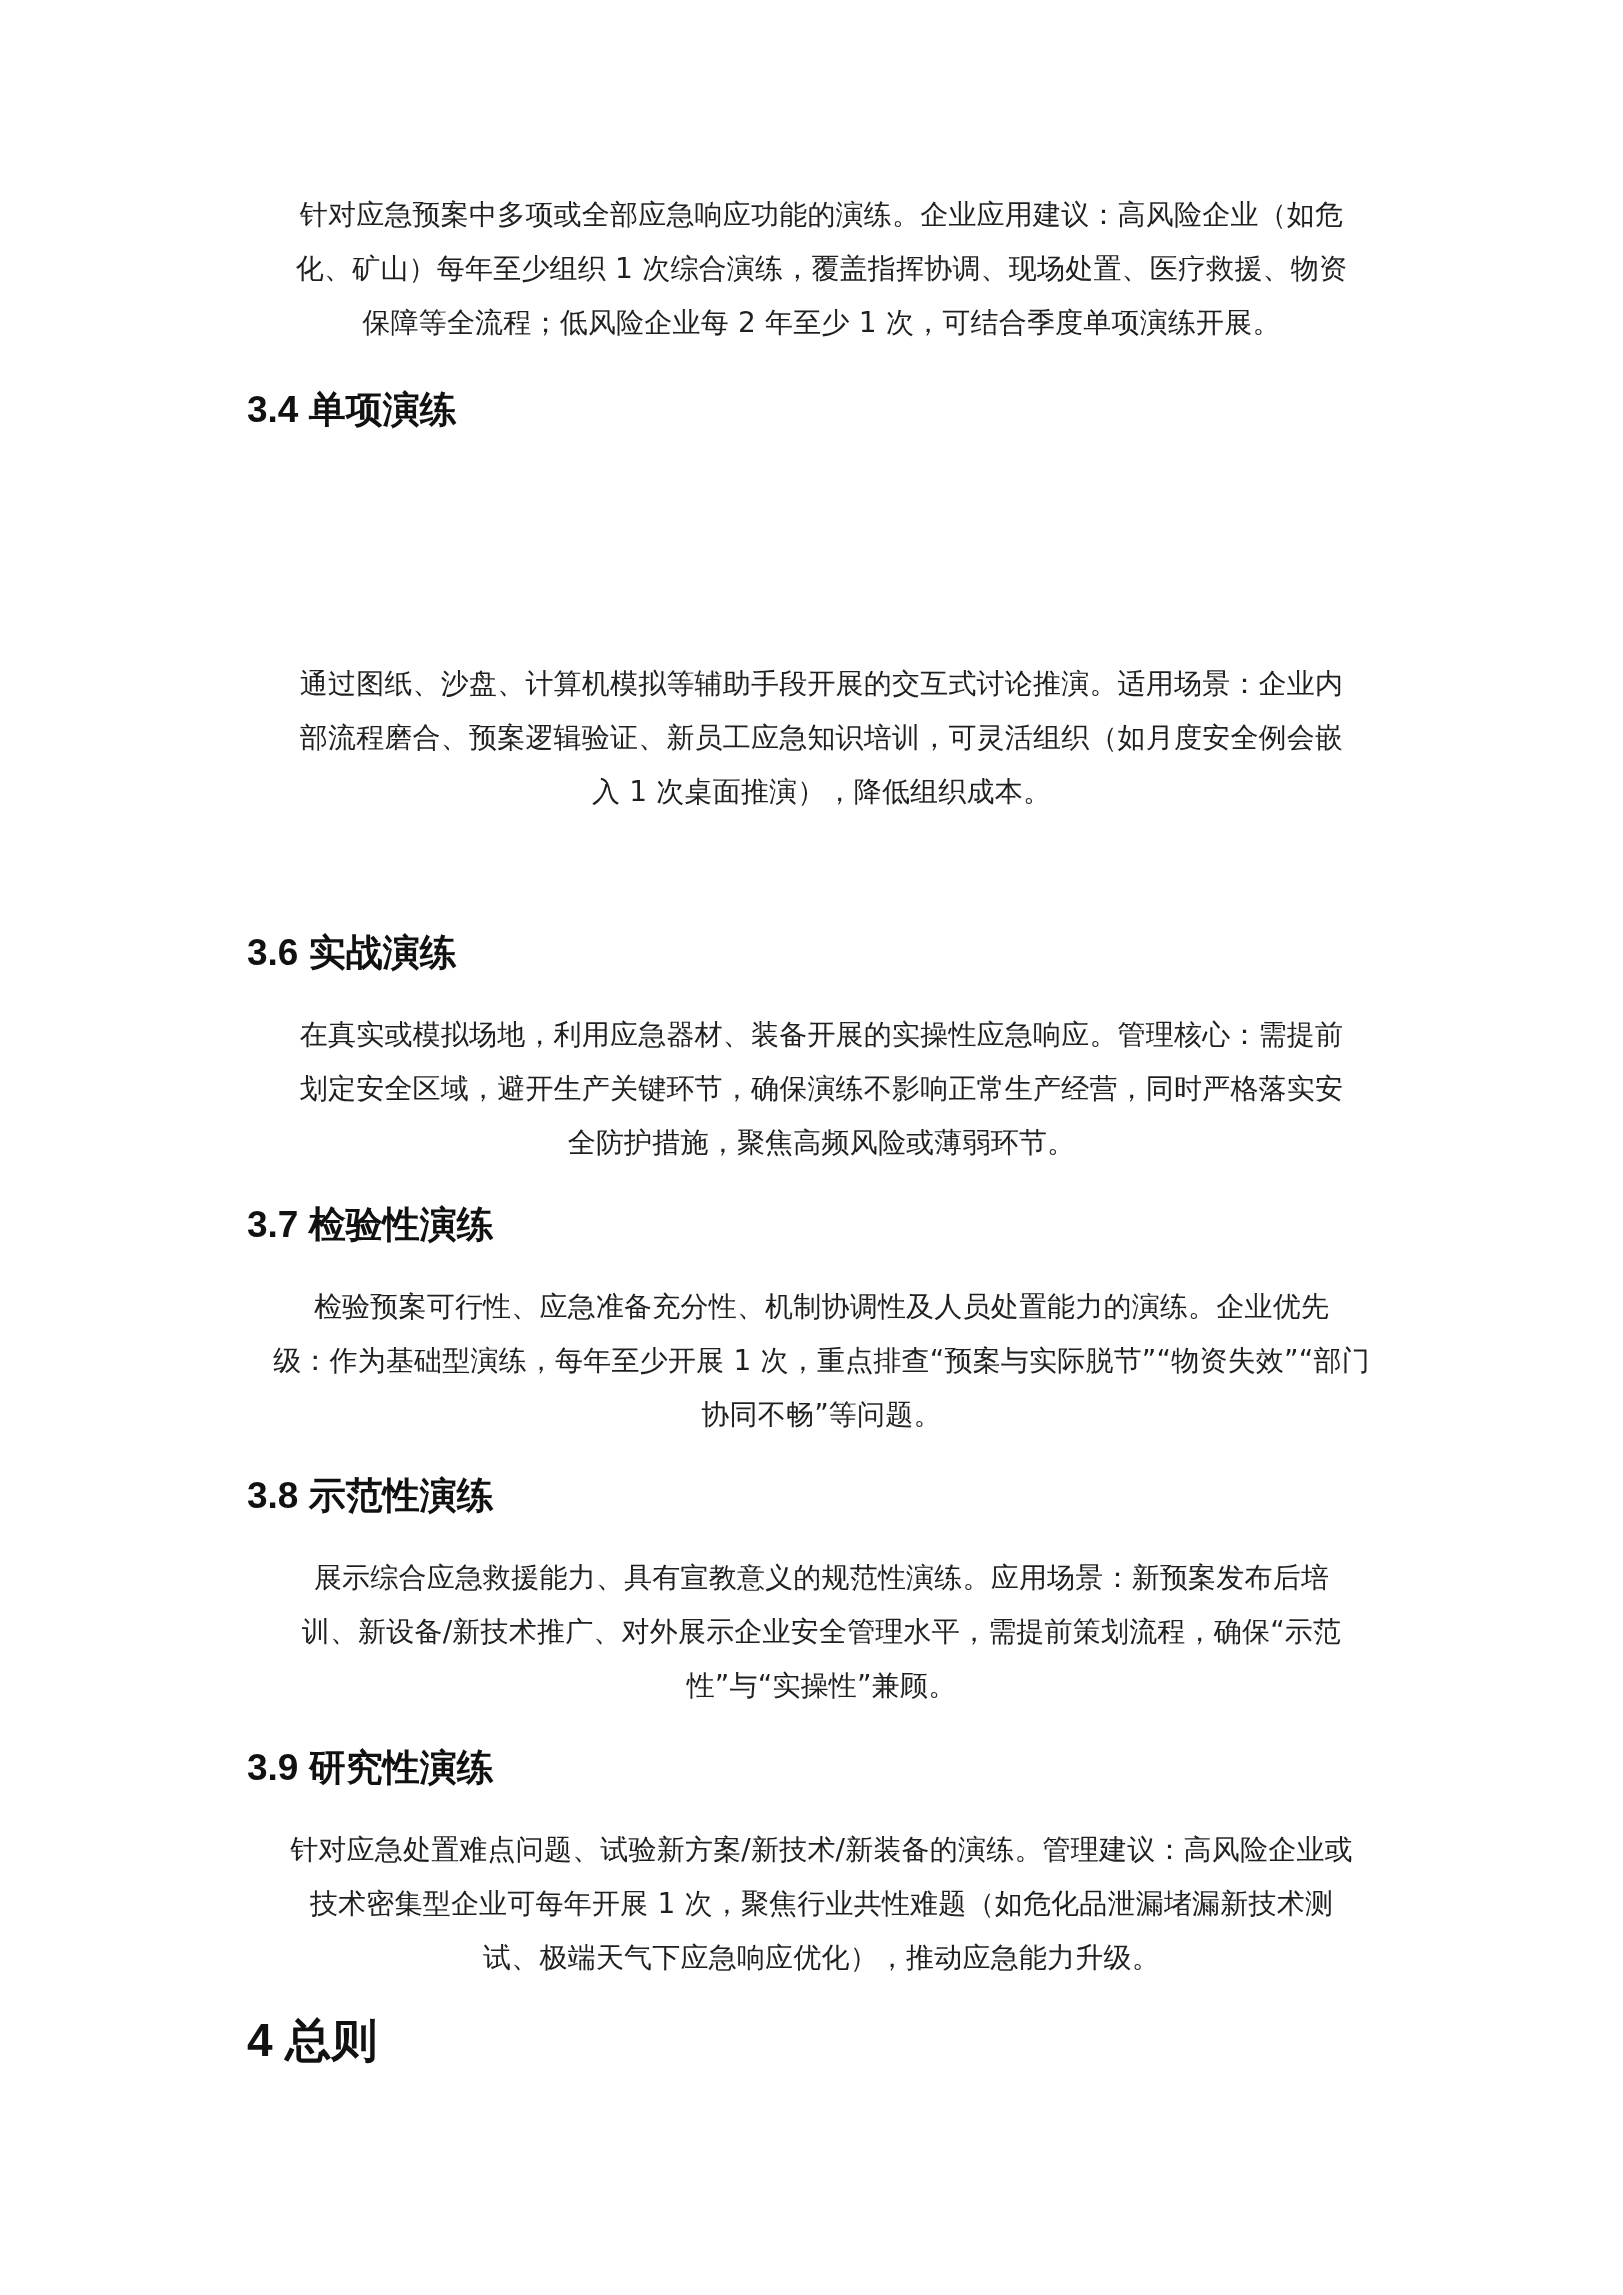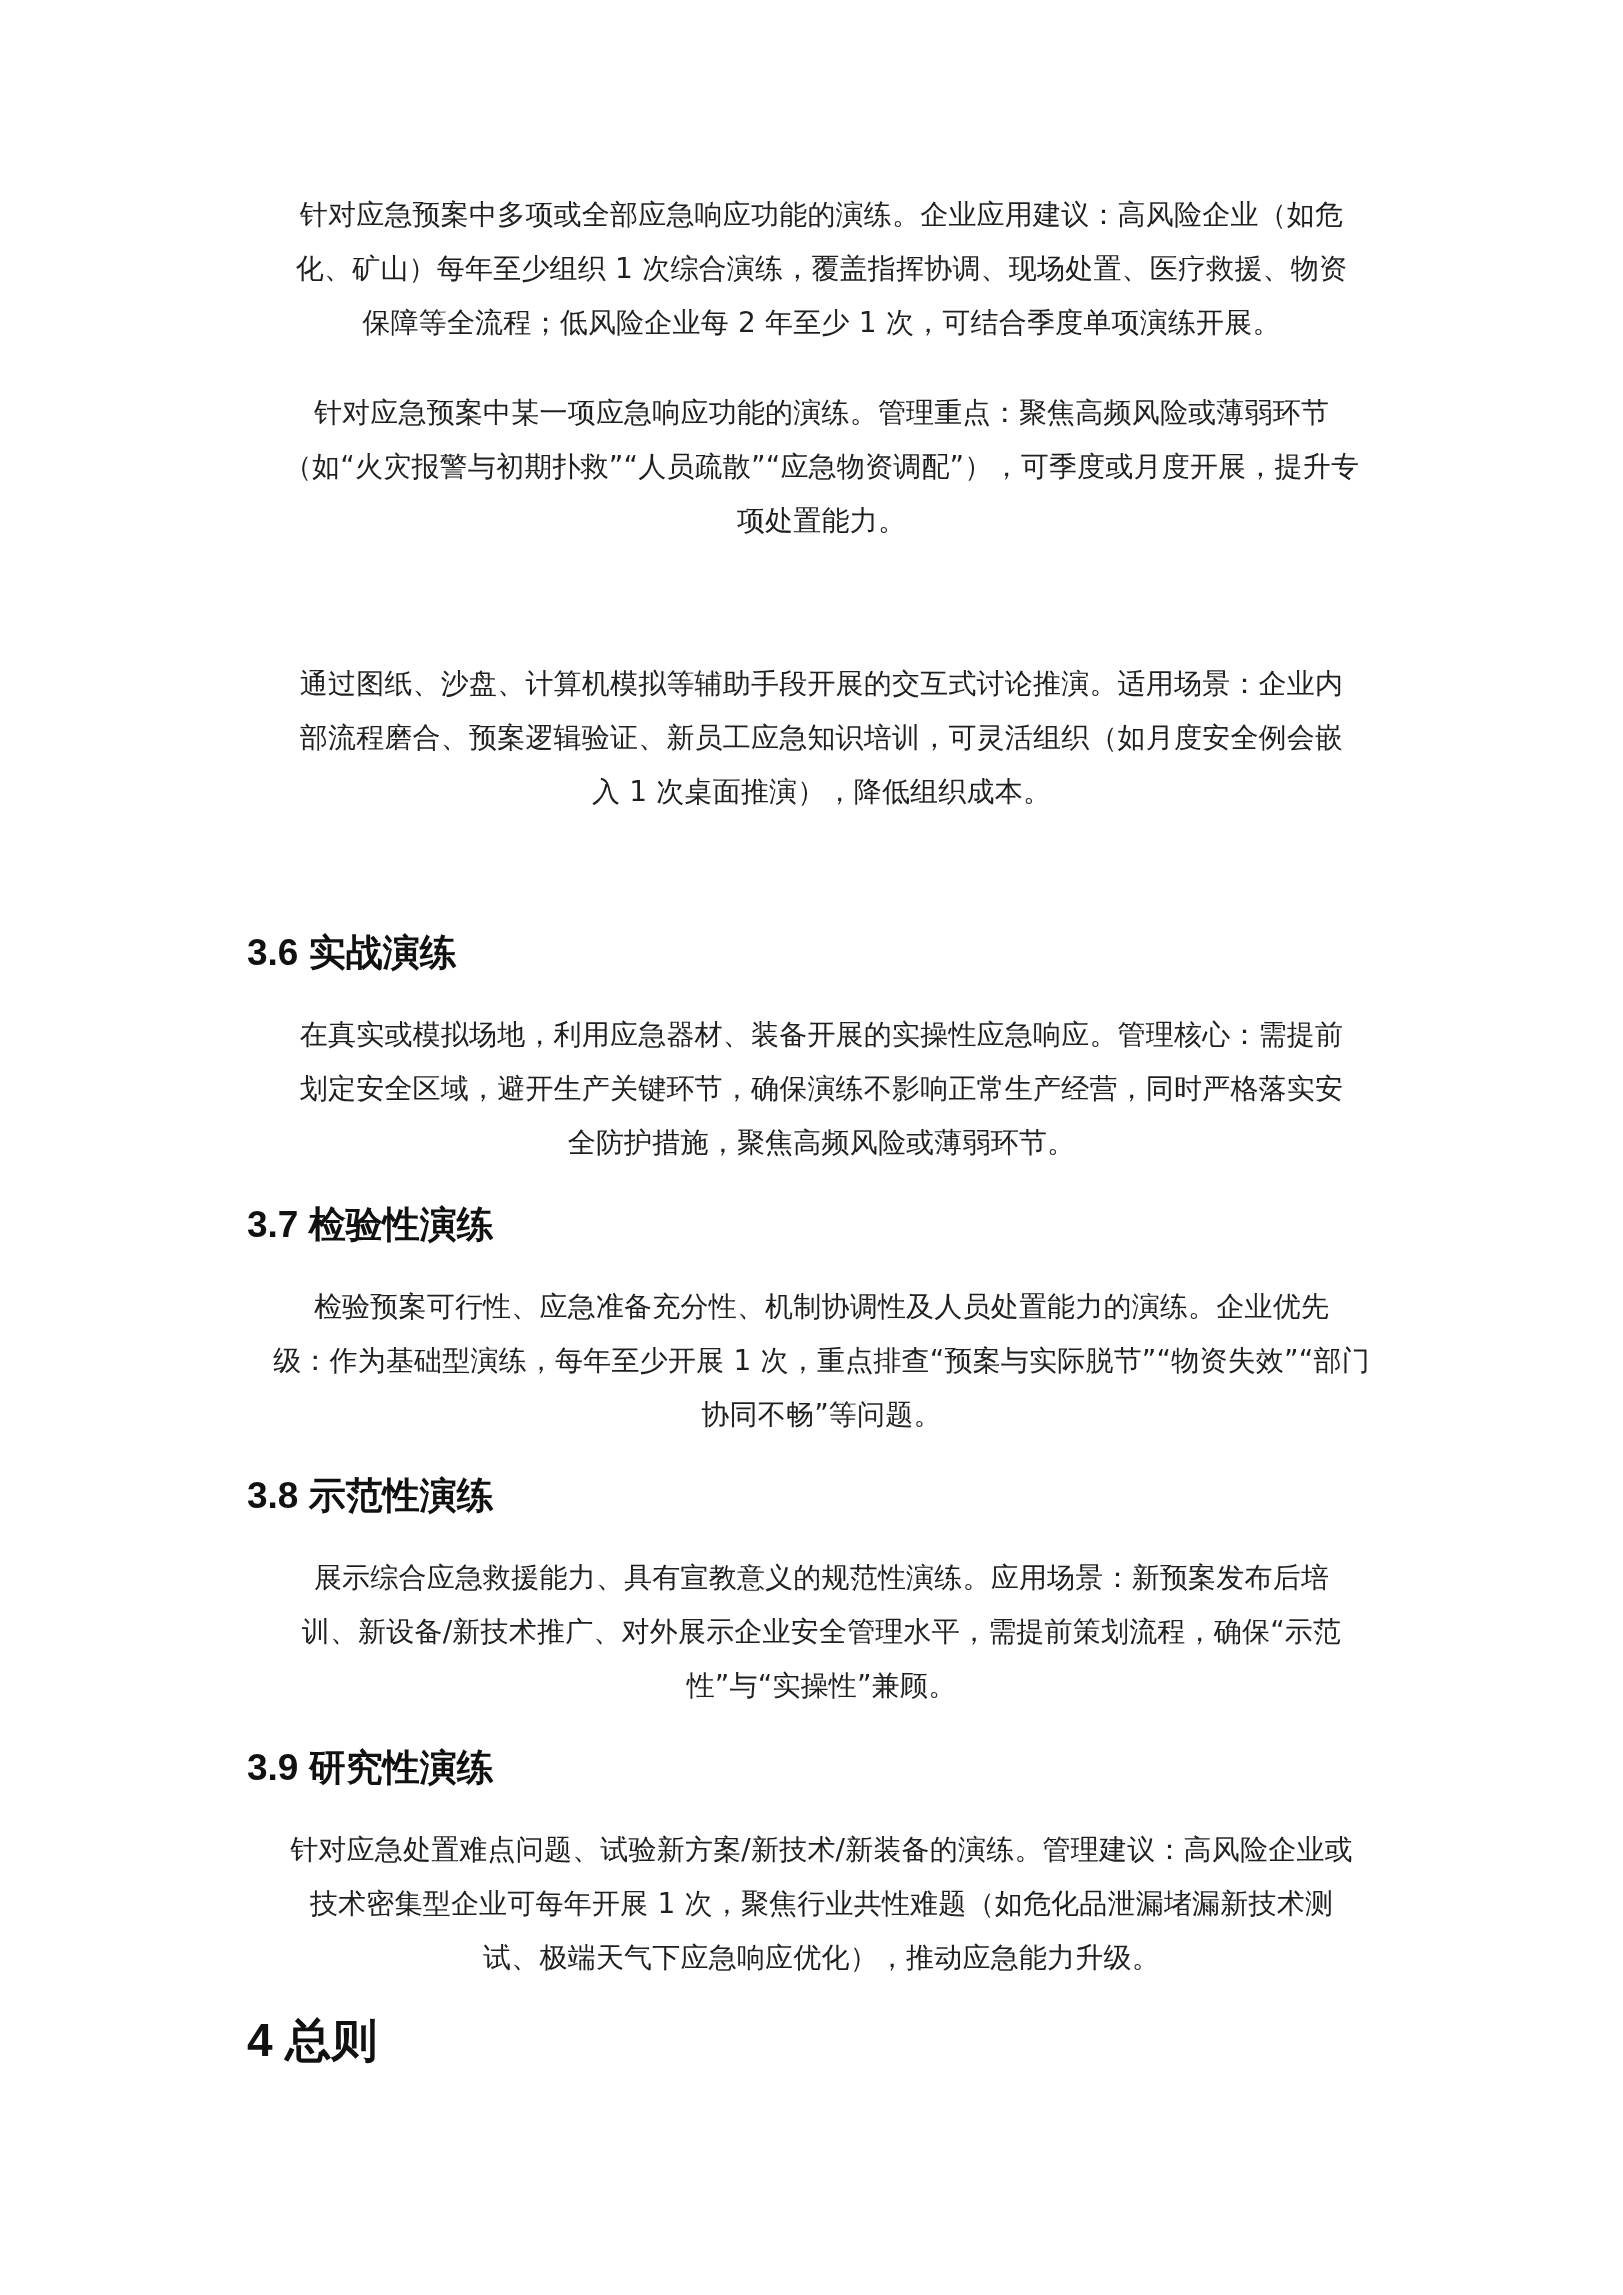--- a/index.html
+++ b/index.html
@@ -52,25 +52,21 @@
 
   <div class="section" style="top:188px;">
     <p class="para">
       <span>针对应急预案中多项或全部应急响应功能的演练。企业应用建议：高风险企业（如危</span><br>
       <span>化、矿山）每年至少组织 1 次综合演练，覆盖指挥协调、现场处置、医疗救援、物资</span><br>
       <span>保障等全流程；低风险企业每 2 年至少 1 次，可结合季度单项演练开展。</span>
     </p>
   </div>
 
   <div class="section" style="top:386px;">
-    <p class="para">
-      <span>针对应急预案中某一项应急响应功能的演练。管理重点：聚焦高频风险或薄弱环节</span><br>
-      <span>（如“火灾报警与初期扑救”“人员疏散”“应急物资调配”），可季度或月度开展，提升专</span><br>
-      <span>项处置能力。</span>
-    </p>
+    <h2 class="heading">3.4 单项演练</h2>
   </div>
 
   <div class="section" style="top:657px;">
     <p class="para">
       <span>通过图纸、沙盘、计算机模拟等辅助手段开展的交互式讨论推演。适用场景：企业内</span><br>
       <span>部流程磨合、预案逻辑验证、新员工应急知识培训，可灵活组织（如月度安全例会嵌</span><br>
       <span>入 1 次桌面推演），降低组织成本。</span>
     </p>
   </div>
 

